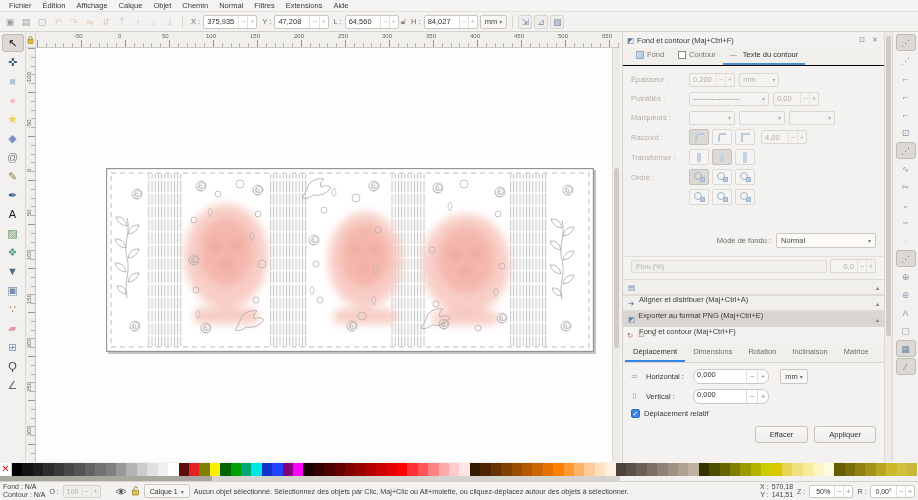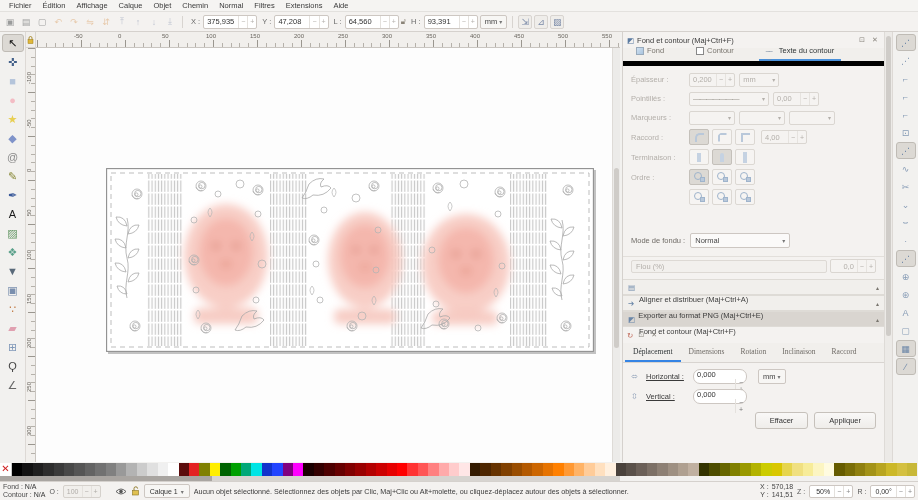--- a/index.html
+++ b/index.html
@@ -45,58 +45,58 @@
   .vscroll { position:absolute; left:612px; top:48px; width:8px; height:414px; background:#ecebe9; border-left:1px solid #dedbd7; }
   .vscroll .handle { position:absolute; left:1px; width:5px; top:120px; height:180px; background:#cfccc8; border-radius:3px; }
 
   
   .dock { position:absolute; left:622px; top:32px; width:262px; height:430px; background:#f4f2f0; border-left:1px solid #d5d1cd; display:flex; flex-direction:column; font-size:7.5px; }
   .dockscroll { position:absolute; left:884px; top:32px; width:8px; height:430px; background:#eceae7; border-left:1px solid #dedbd7; }
   .dockscroll .handle { position:absolute; left:1px; width:5px; top:4px; height:300px; background:#cfccc8; border-radius:3px; }
   .dockhdr { height:16px; display:flex; align-items:center; gap:3px; padding:0 4px; color:#3a3a3a; }
   .dockhdr .ttl { flex:1; }
   .dockbtn { width:10px; height:10px; display:flex; align-items:center; justify-content:center; color:#8a867f; font-size:7px; }
-  .fs-tabs { display:flex; align-items:flex-end; height:18px; border-bottom:5px solid #000000; background:#f1efec; padding:0 6px; gap:18px; }
+  .fs-tabs { display:flex; align-items:flex-end; height:18px; border-bottom:1px solid #000000; background:#f1efec; padding:0 6px; gap:0; }
   .fs-tab { display:flex; align-items:center; gap:3px; padding:3px 7px 4px; color:#7a766f; border-bottom:2px solid transparent; }
   .fs-tab.active { color:#2e3436; border-bottom-color:#4a90d9; }
   .sw-fill { width:8px; height:8px; background:linear-gradient(135deg,#cfe0f0,#a9c4de); border:1px solid #9ab; }
   .sw-stroke { width:8px; height:8px; background:#fff; border:1px solid #888; }
   .sw-dash { width:10px; height:8px; color:#7a8aa0; font-size:7px; line-height:8px; letter-spacing:-1px; }
   .fs-body { padding:6px 8px 4px; display:flex; flex-direction:column; gap:4px; }
   .frow { display:flex; align-items:center; min-height:15px; }
   .frow .lbl { width:58px; color:#b3afaa; }
   .mini { display:flex; align-items:center; height:14px; border:1px solid #dad6d1; background:#f5f3f1; border-radius:2px; color:#b3afaa; }
   .mini .val { padding:0 3px; min-width:26px; }
   .mini .pm { font-size:7px; padding:0 2px; border-left:1px solid #e6e3df; height:100%; display:flex; align-items:center; }
   .ddown { display:flex; align-items:center; justify-content:space-between; height:14px; border:1px solid #dad6d1; background:#f5f3f1; border-radius:2px; color:#b3afaa; padding:0 3px; }
   .togbtn { width:20px; height:16px; border:1px solid #dcd8d3; border-radius:2px; background:#f6f4f2; display:flex; align-items:center; justify-content:center; margin-right:3px; }
   .togbtn.pressed { background:#dcd9d4; border-color:#c4c0ba; }
   .joinico { width:9px; height:9px; border-top:2.5px solid #b9c8da; border-left:2.5px solid #b9c8da; }
   .joinico.round { border-top-left-radius:5px; } .joinico.bevel { clip-path:polygon(0 40%,40% 0,100% 0,100% 100%,0 100%); }
   .capico { width:4px; height:9px; background:#c5d2e2; } .capico.round { border-radius:3px 3px 0 0; } .capico.sq { height:11px; }
   .ordico { position:relative; width:11px; height:10px; }
   .ordico .c { position:absolute; left:0; top:0; width:8px; height:8px; border:1px solid #9fb4cc; border-radius:50%; }
   .ordico .s { position:absolute; right:0; bottom:0; width:5px; height:5px; background:#b9c8da; border:1px solid #9fb4cc; }
-  .blendrow { display:flex; align-items:center; justify-content:flex-start; gap:5px; padding:10px 8px 8px; border-bottom:1px solid #e2dfdb; color:#6f6b66; }
+  .blendrow { display:flex; align-items:center; justify-content:flex-end; gap:5px; padding:10px 8px 8px; border-bottom:1px solid #e2dfdb; color:#6f6b66; }
   .blendsel { width:100px; height:15px; background:#fbfaf9; border:1px solid #cdc7c2; border-radius:2px; display:flex; align-items:center; justify-content:space-between; padding:0 4px; color:#4a4a4a; }
   .sliderrow { display:flex; align-items:center; gap:3px; padding:2px 8px; }
   .trough { flex:1; height:13px; background:#f2f0ed; border:1px solid #ddd9d4; border-radius:2px; display:flex; align-items:center; padding-left:4px; color:#b3afaa; }
   .trough.faint { color:#dedad5; }
   .collapsebar { height:16px; display:flex; align-items:center; gap:4px; padding:0 5px; background:#f1efec; border-top:1px solid #dedbd6; border-bottom:1px solid #dedbd6; color:#3c3c3c; }
   .collapsebar.sel { background:#d9d5d0; }
   .collapsebar .cgrow { flex:1;margin-top:24px; }
   .chev { color:#7a766f; font-size:6px; }
   .tf-tabs { display:flex; border-bottom:1px solid #d8d4d0; background:#f1efec; padding:0 2px; }
-  .tf-tab { padding:4px 8px 4px; color:#6f6b66; border-bottom:2px solid transparent;font-family:Liberation Serif, serif; }
+  .tf-tab { padding:4px 8px 4px; color:#6f6b66; border-bottom:2px solid transparent; }
   .tf-tab.tactive { color:#2e3436; border-bottom-color:#3584e4; }
   .tf-body { padding:6px 8px 0; display:flex; flex-direction:column; gap:5px; }
   .tfrow { display:flex; align-items:center; gap:3px; }
   .tfico { font-size:8px; color:#8fa0b8; width:12px; }
-  .tflbl { width:44px; color:#3a3a3a;text-decoration:underline; }
-  .wfield { display:flex; align-items:flex-end; height:15px; background:#fff; border:1px solid #cdc7c2; border-radius:7px;flex-direction:column; }
+  .tflbl { width:44px; color:#3a3a3a; }
+  .wfield { display:flex; align-items:flex-start; height:15px; background:#fff; border:1px solid #cdc7c2; border-radius:7px; }
   .wfield .val { padding:0 3px; min-width:52px; color:#333; }
   .wfield .pm { font-size:7px; color:#777; padding:0 3px; border-left:1px solid #e4e1dd; height:100%; display:flex; align-items:center; }
   .cbrow { display:flex; align-items:center; gap:4px; color:#3a3a3a; }
   .cb { width:9px; height:9px; border:1px solid #b5b1ab; border-radius:2px; background:#fff; display:flex; align-items:center; justify-content:center; }
   .cb.on { background:#3584e4; border-color:#2b6cbd; color:#fff; font-size:7px; }
   .btnrow { display:flex; justify-content:flex-end; gap:6px; padding:8px 8px 6px; }
   .pushbtn { height:17px; padding:0 14px; background:linear-gradient(#f9f8f7,#efedea); border:1px solid #c6c1bb; border-radius:3px; display:flex; align-items:center; color:#333; }
 
   
   .snapbar { position:absolute; left:892px; top:32px; width:26px; height:430px; background:#f2f1ef; border-left:1px solid #ddd9d5; display:flex; flex-direction:column; align-items:center; padding-top:2px; gap:1px; }
@@ -173,21 +173,21 @@
       </span>
     <span class="fieldlbl">L :</span>
     <span class="spinfield">
         <span class="val">64,560</span>
         <span class="pm">−</span>
         <span class="pm">+</span>
       </span>
     <span class="lockico">🔓︎</span>
     <span class="fieldlbl">H :</span>
     <span class="spinfield">
-        <span class="val">93,391</span>
+        <span class="val">84,027</span>
         <span class="pm">−</span>
         <span class="pm">+</span>
       </span>
     <span class="unitbtn">
         <span>mm</span>
         <span style="font-size:6px;color:#777;">▾</span>
       </span>
     <span class="tbsep"></span>
     <span style="display:flex;gap:2px;">
 
@@ -452,21 +452,21 @@
         <span class="togbtn">
             <span class="joinico"></span>
           </span>
         <span class="mini" style="margin-left:3px;">
             <span class="val">4,00</span>
             <span class="pm">−</span>
             <span class="pm">+</span>
           </span>
       </div>
       <div class="frow">
-        <span class="lbl">Terminaison :</span>
+        <span class="lbl">Transformer :</span>
         <span class="togbtn">
             <span class="capico"></span>
           </span>
         <span class="togbtn pressed">
             <span class="capico round"></span>
           </span>
         <span class="togbtn">
             <span class="capico sq"></span>
           </span>
       </div>
@@ -556,21 +556,21 @@
       <span style="color:#c06a5a;">↻</span>
       <span class="dockbtn">⊡</span>
       <span class="dockbtn">✕</span>
     </div>
     <div class="tf-tabs">
 
     <span class="tf-tab tactive">Déplacement</span>
         <span class="tf-tab">Dimensions</span>
         <span class="tf-tab">Rotation</span>
         <span class="tf-tab">Inclinaison</span>
-        <span class="tf-tab">Raccord</span>
+        <span class="tf-tab">Matrice</span>
       </div>
     <div class="tf-body">
       <div class="tfrow">
         <span class="tfico">⬄</span>
         <span class="tflbl">Horizontal :</span>
         <span class="wfield">
             <span class="val">0,000</span>
             <span class="pm">−</span>
             <span class="pm">+</span>
           </span>
@@ -580,20 +580,24 @@
           </span>
       </div>
       <div class="tfrow">
         <span class="tfico">⇳</span>
         <span class="tflbl">Vertical :</span>
         <span class="wfield">
             <span class="val">0,000</span>
             <span class="pm">−</span>
             <span class="pm">+</span>
           </span>
+      </div>
+      <div class="cbrow">
+        <span class="cb on">✓</span>
+        <span>Déplacement relatif</span>
       </div>
     </div>
     <div class="btnrow">
       <span class="pushbtn">Effacer</span>
       <span class="pushbtn">Appliquer</span>
     </div>
   </div>
   <div class="dockscroll">
       <div class="handle"></div>
     </div>

